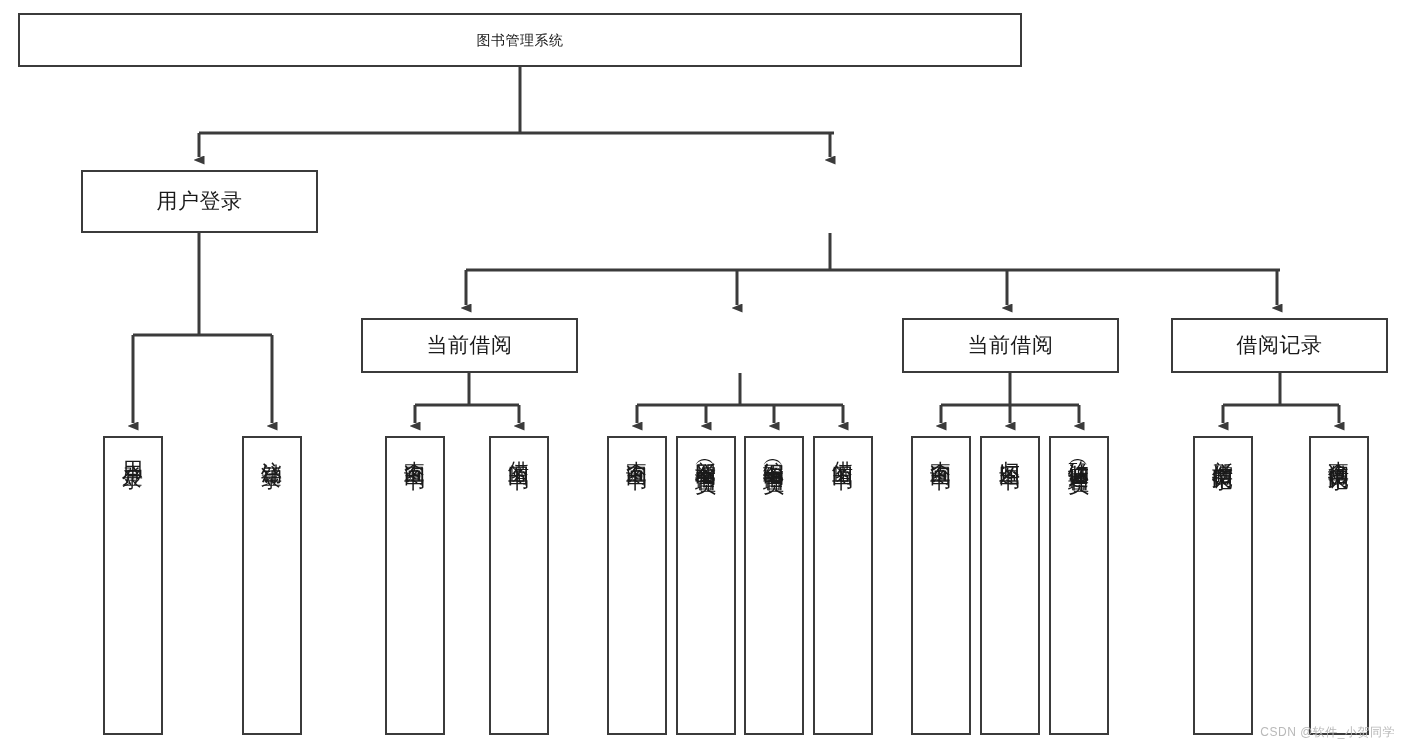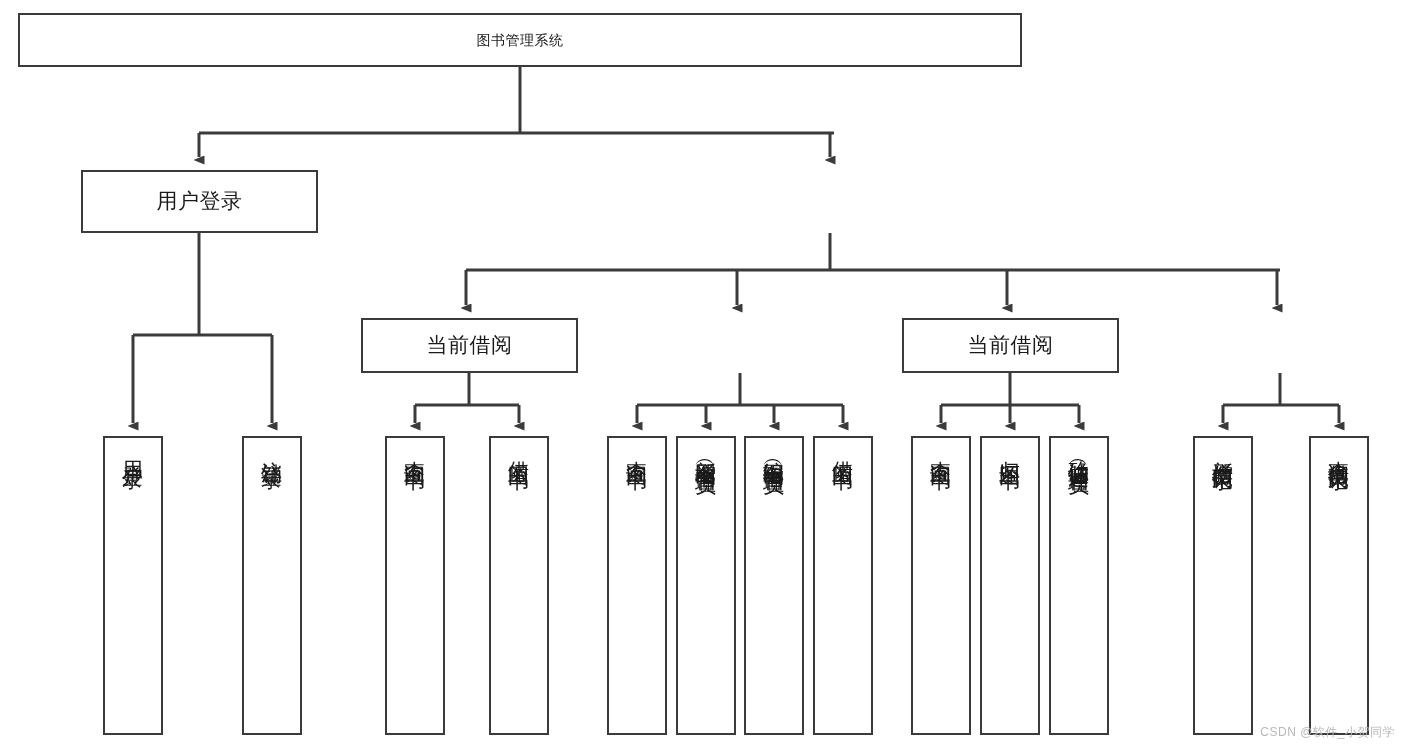--- a/index.html
+++ b/index.html
@@ -149,20 +149,23 @@
 
   <div class="node horiz" style="left:361px; top:318px; width:217px; height:55px;">
     <span class="label">当前借阅</span>
   </div>
 
 
   <div class="node horiz" style="left:902px; top:318px; width:217px; height:55px;">
     <span class="label">当前借阅</span>
   </div>
 
+  <div class="node horiz" style="left:1171px; top:318px; width:217px; height:55px;">
+    <span class="label">借阅记录</span>
+  </div>
 
   <div class="node leaf" style="left:103px; top:436px; width:60px; height:299px;">
     <span class="label">用户登录</span>
   </div>
 
   <div class="node leaf" style="left:242px; top:436px; width:60px; height:299px;">
     <span class="label">注销登录</span>
   </div>
 
   <div class="node leaf" style="left:385px; top:436px; width:60px; height:299px;">

